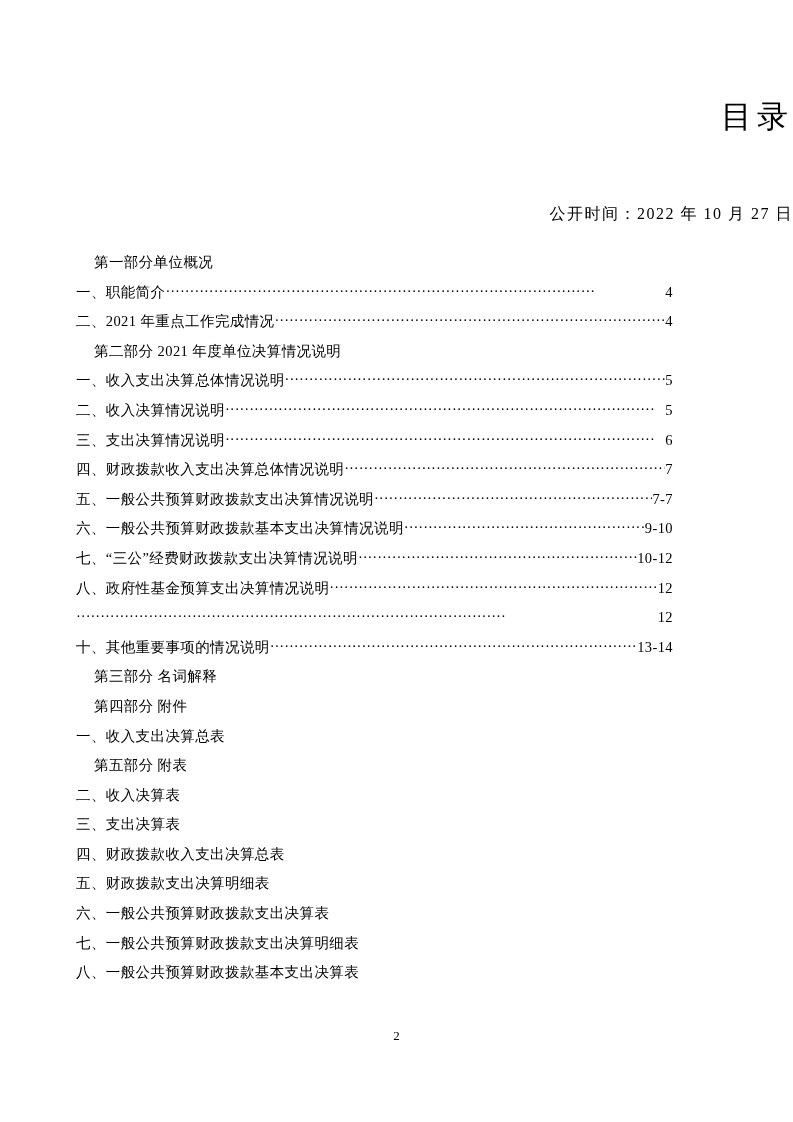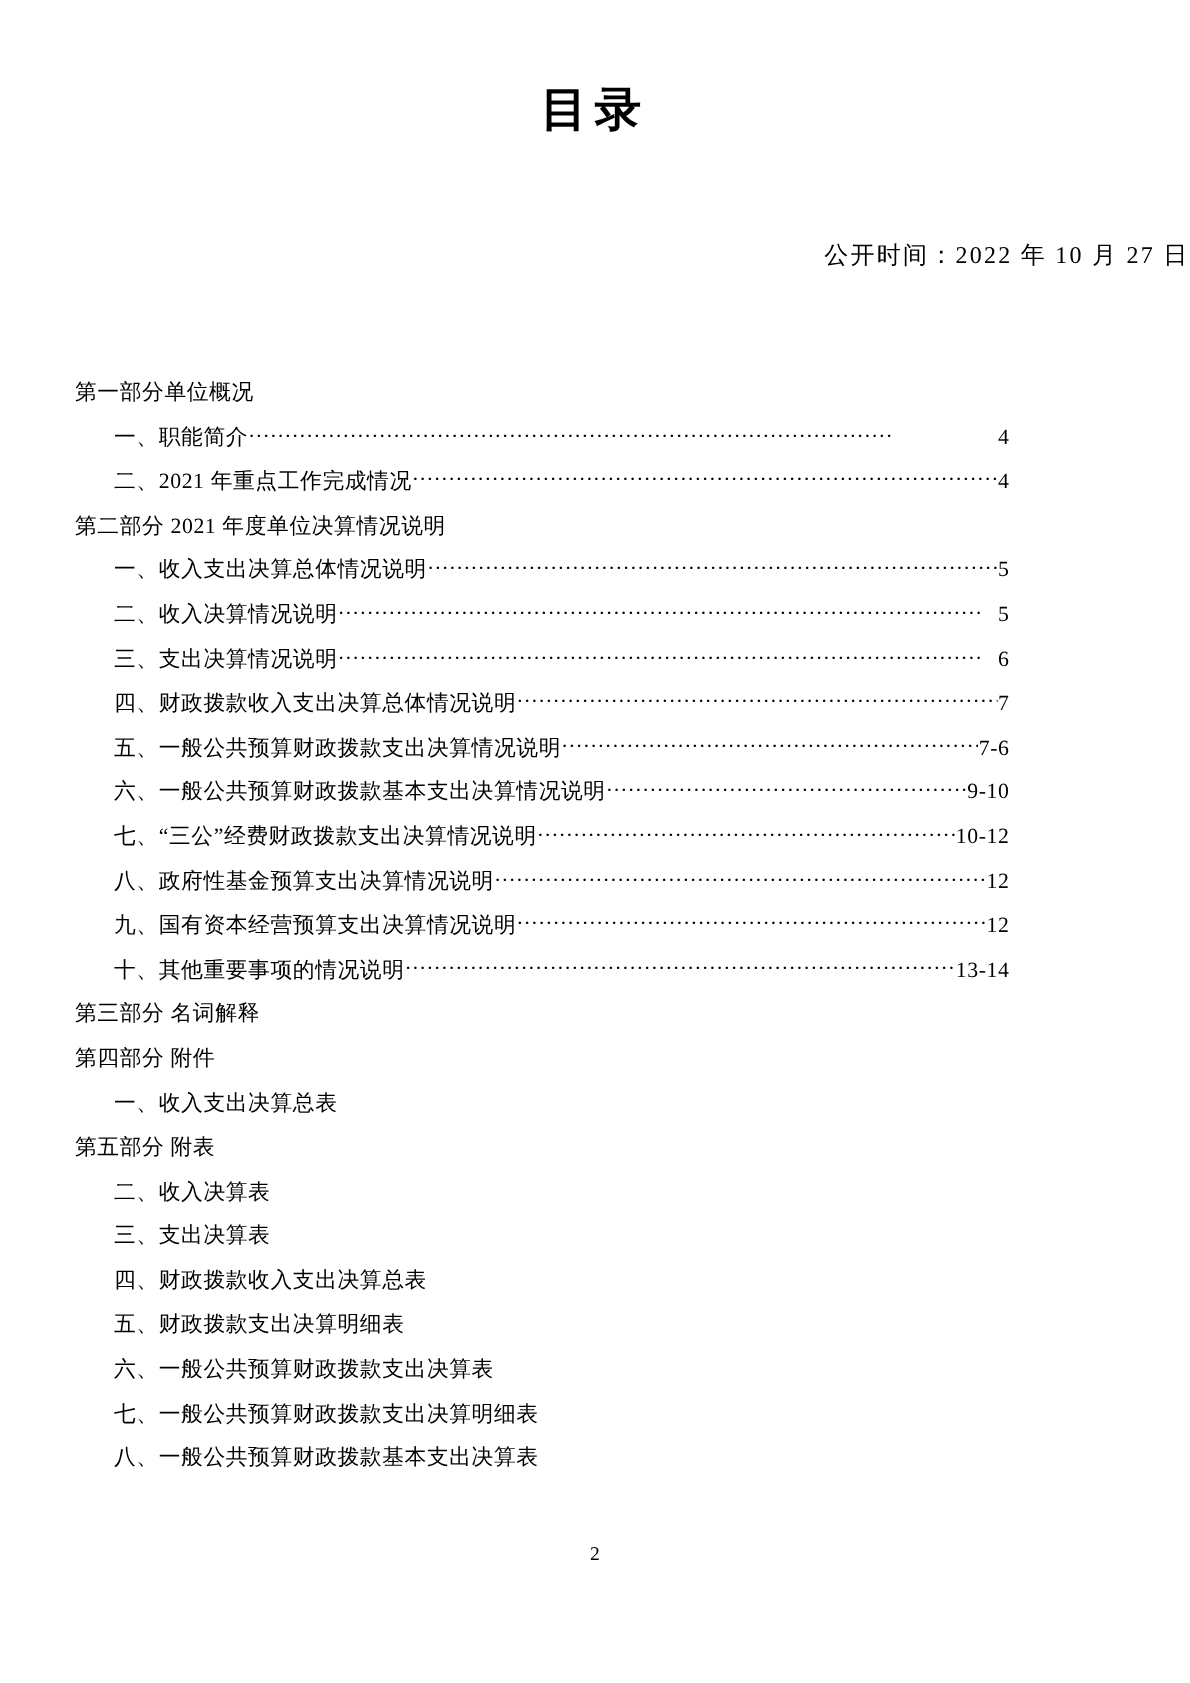--- a/index.html
+++ b/index.html
@@ -15,27 +15,27 @@
     position: relative;
     overflow: hidden;
   }
   .page {
     position: relative;
     width: 793px;
     height: 1122px;
     box-sizing: border-box;
   }
   .doc-title {
-    text-align: center;
+    text-align: right;
     font-family: "DejaVu Sans", "Liberation Sans", sans-serif;
     font-size: 31px;
-    font-weight: bold;
+    font-weight: normal;
     letter-spacing: 5px;
     margin: 0;
-    padding-top: 52px;
+    padding-top: 96px;
   }
   .publish-date {
     text-align: right;
     font-size: 16px;
     letter-spacing: 1.5px;
     margin: 0;
     padding-top: 66px;
     font-family: "Liberation Serif", serif;
   }
   .toc {
@@ -51,21 +51,21 @@
     display: block;
     font-size: 14.5px;
     line-height: 29.6px;
     white-space: nowrap;
   }
   .toc-row .inner {
     display: flex;
     align-items: baseline;
   }
   .lvl1 .inner {
-    padding-left: 50px;
+    padding-left: 94px;
     text-align: right;
   }
   .lvl2 .inner {
     padding-left: 76px;
   }
   .entry-label {
     flex: 0 0 auto;
     letter-spacing: 0.4px;
   }
   .leader {
@@ -171,21 +171,21 @@
           <span class="entry-label">四、财政拨款收入支出决算总体情况说明</span>
           <span class="leader">·························································································</span>
           <span class="page-num">7</span>
           <span class="right-pad"></span>
         </span>
       </li>
       <li class="toc-row lvl2">
         <span class="inner">
           <span class="entry-label">五、一般公共预算财政拨款支出决算情况说明</span>
           <span class="leader">·························································································</span>
-          <span class="page-num">7-6</span>
+          <span class="page-num">7-7</span>
           <span class="right-pad"></span>
         </span>
       </li>
       <li class="toc-row lvl2">
         <span class="inner">
           <span class="entry-label">六、一般公共预算财政拨款基本支出决算情况说明</span>
           <span class="leader">·························································································</span>
           <span class="page-num">9-10</span>
           <span class="right-pad"></span>
         </span>
@@ -201,21 +201,20 @@
       <li class="toc-row lvl2">
         <span class="inner">
           <span class="entry-label">八、政府性基金预算支出决算情况说明</span>
           <span class="leader">·························································································</span>
           <span class="page-num">12</span>
           <span class="right-pad"></span>
         </span>
       </li>
       <li class="toc-row lvl2">
         <span class="inner">
-          <span class="entry-label">九、国有资本经营预算支出决算情况说明</span>
           <span class="leader">·························································································</span>
           <span class="page-num">12</span>
           <span class="right-pad"></span>
         </span>
       </li>
       <li class="toc-row lvl2">
         <span class="inner">
           <span class="entry-label">十、其他重要事项的情况说明</span>
           <span class="leader">·························································································</span>
           <span class="page-num">13-14</span>

